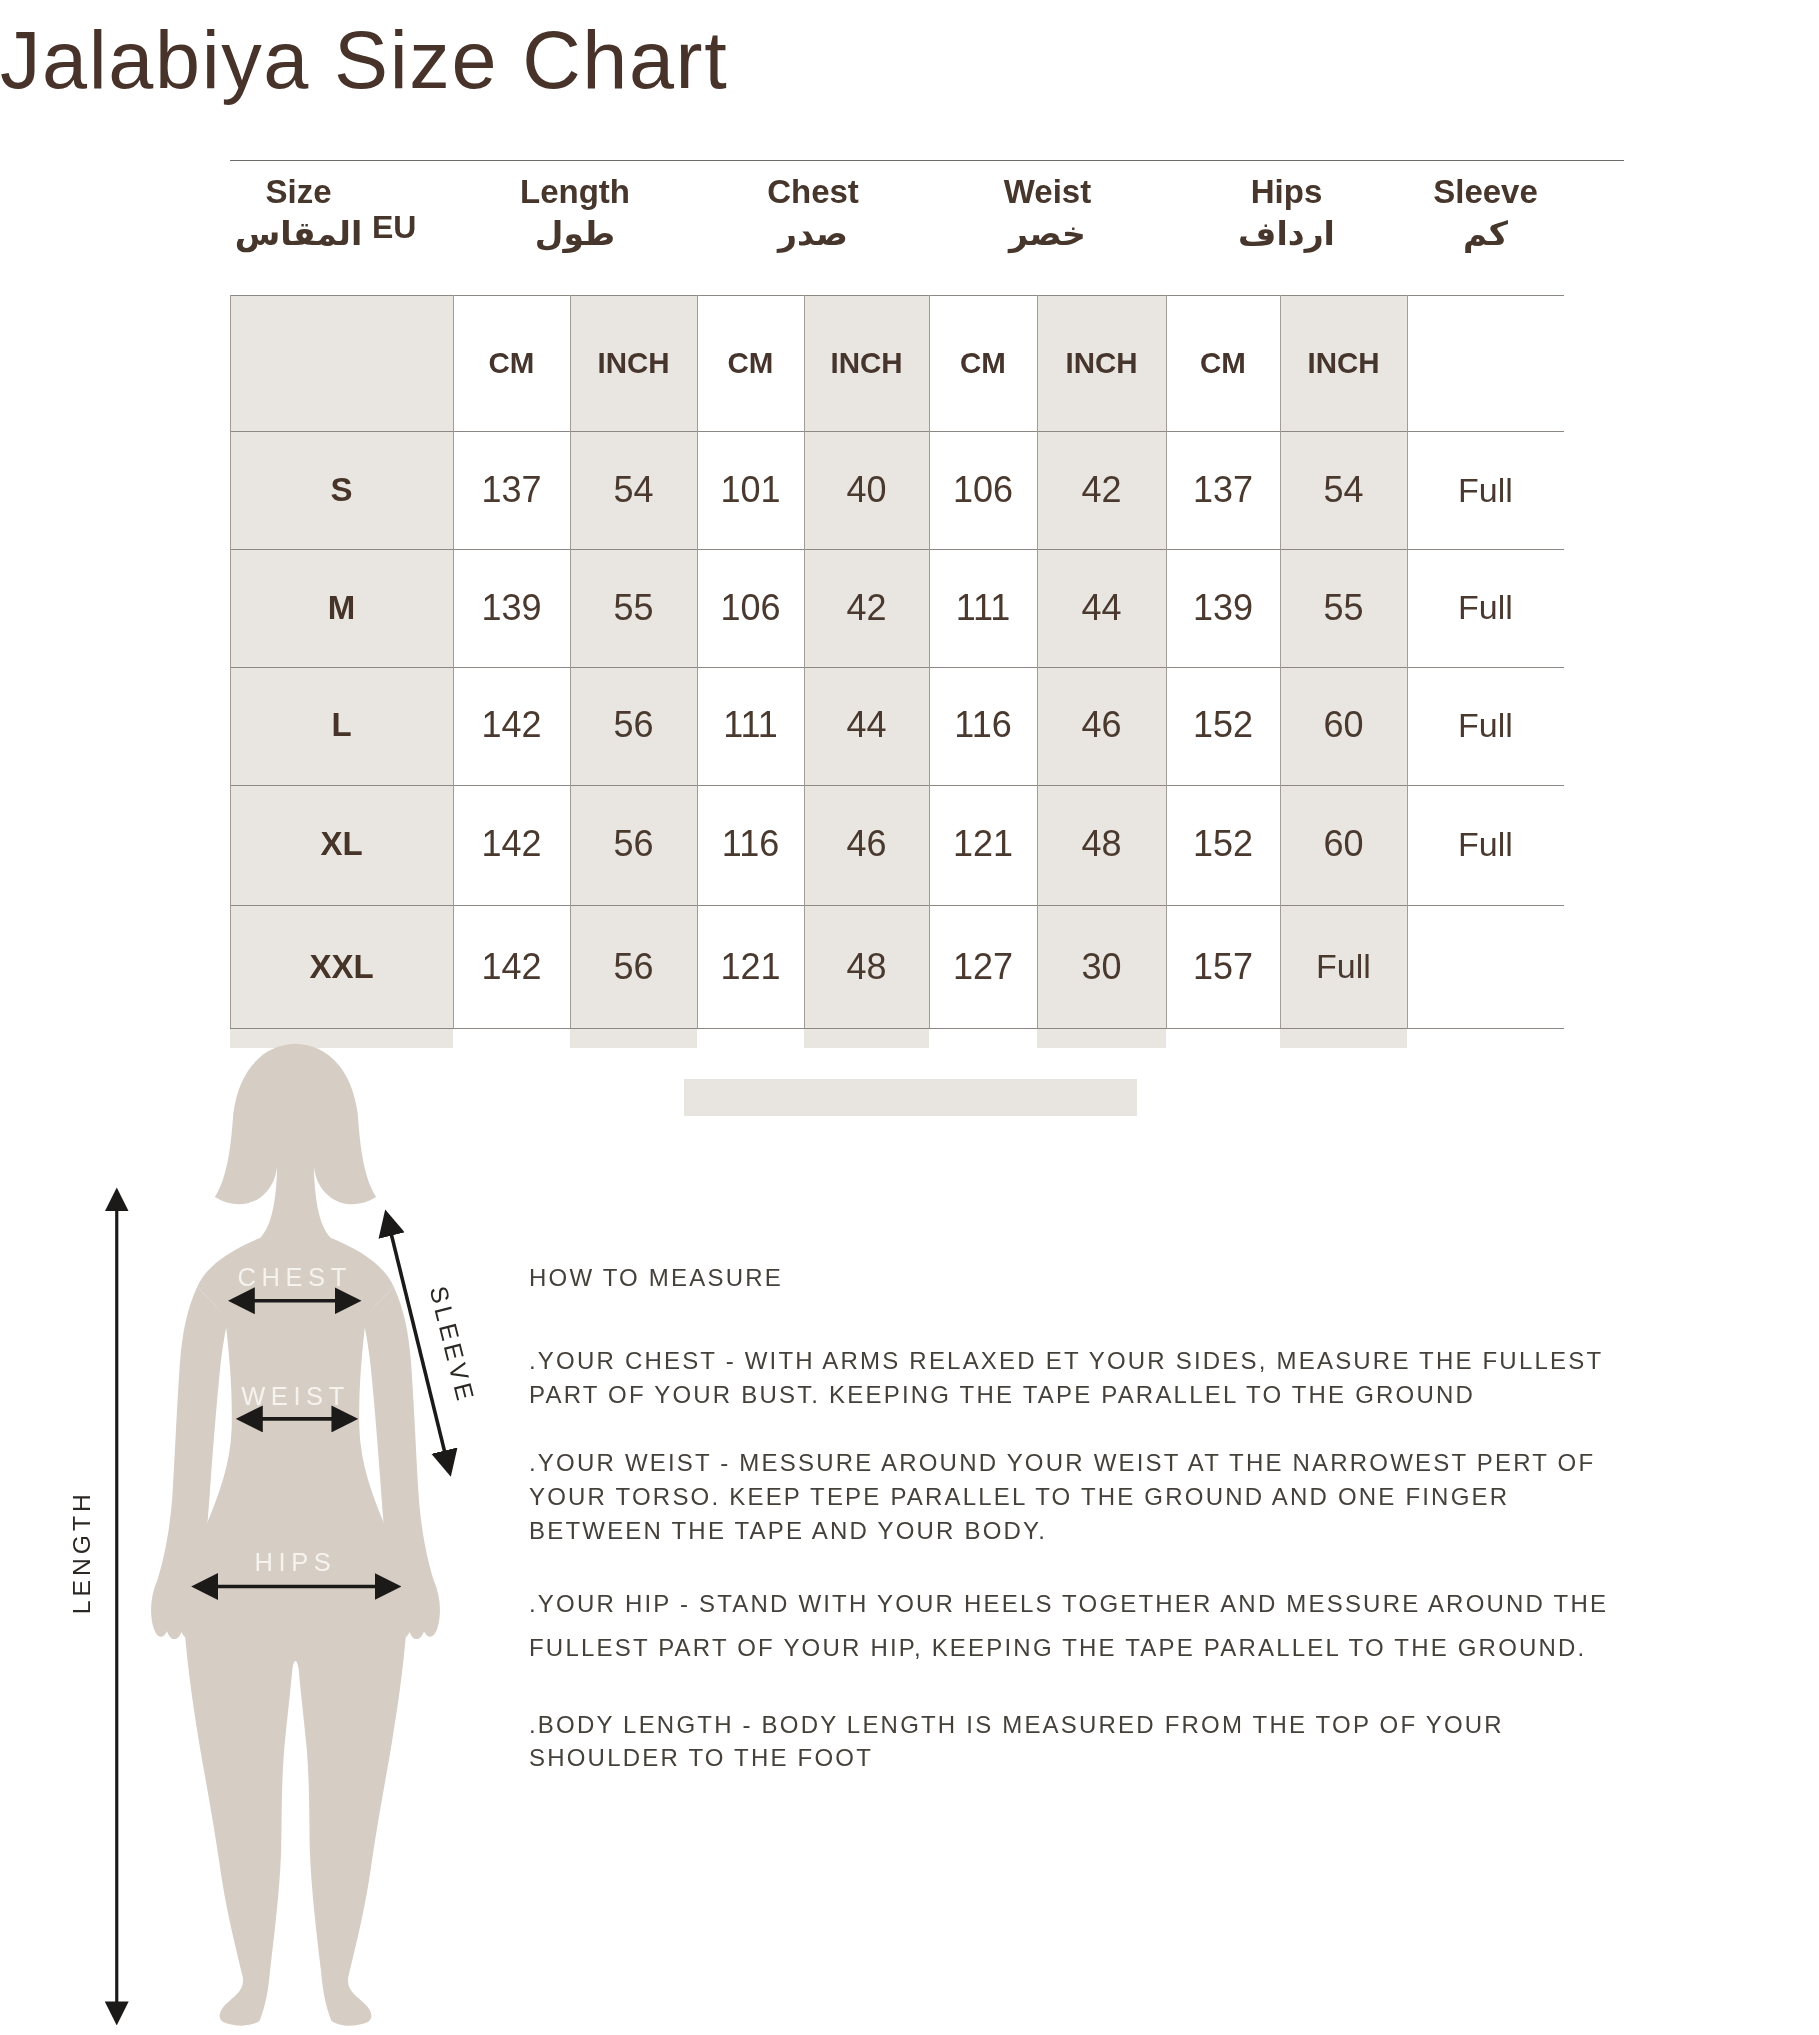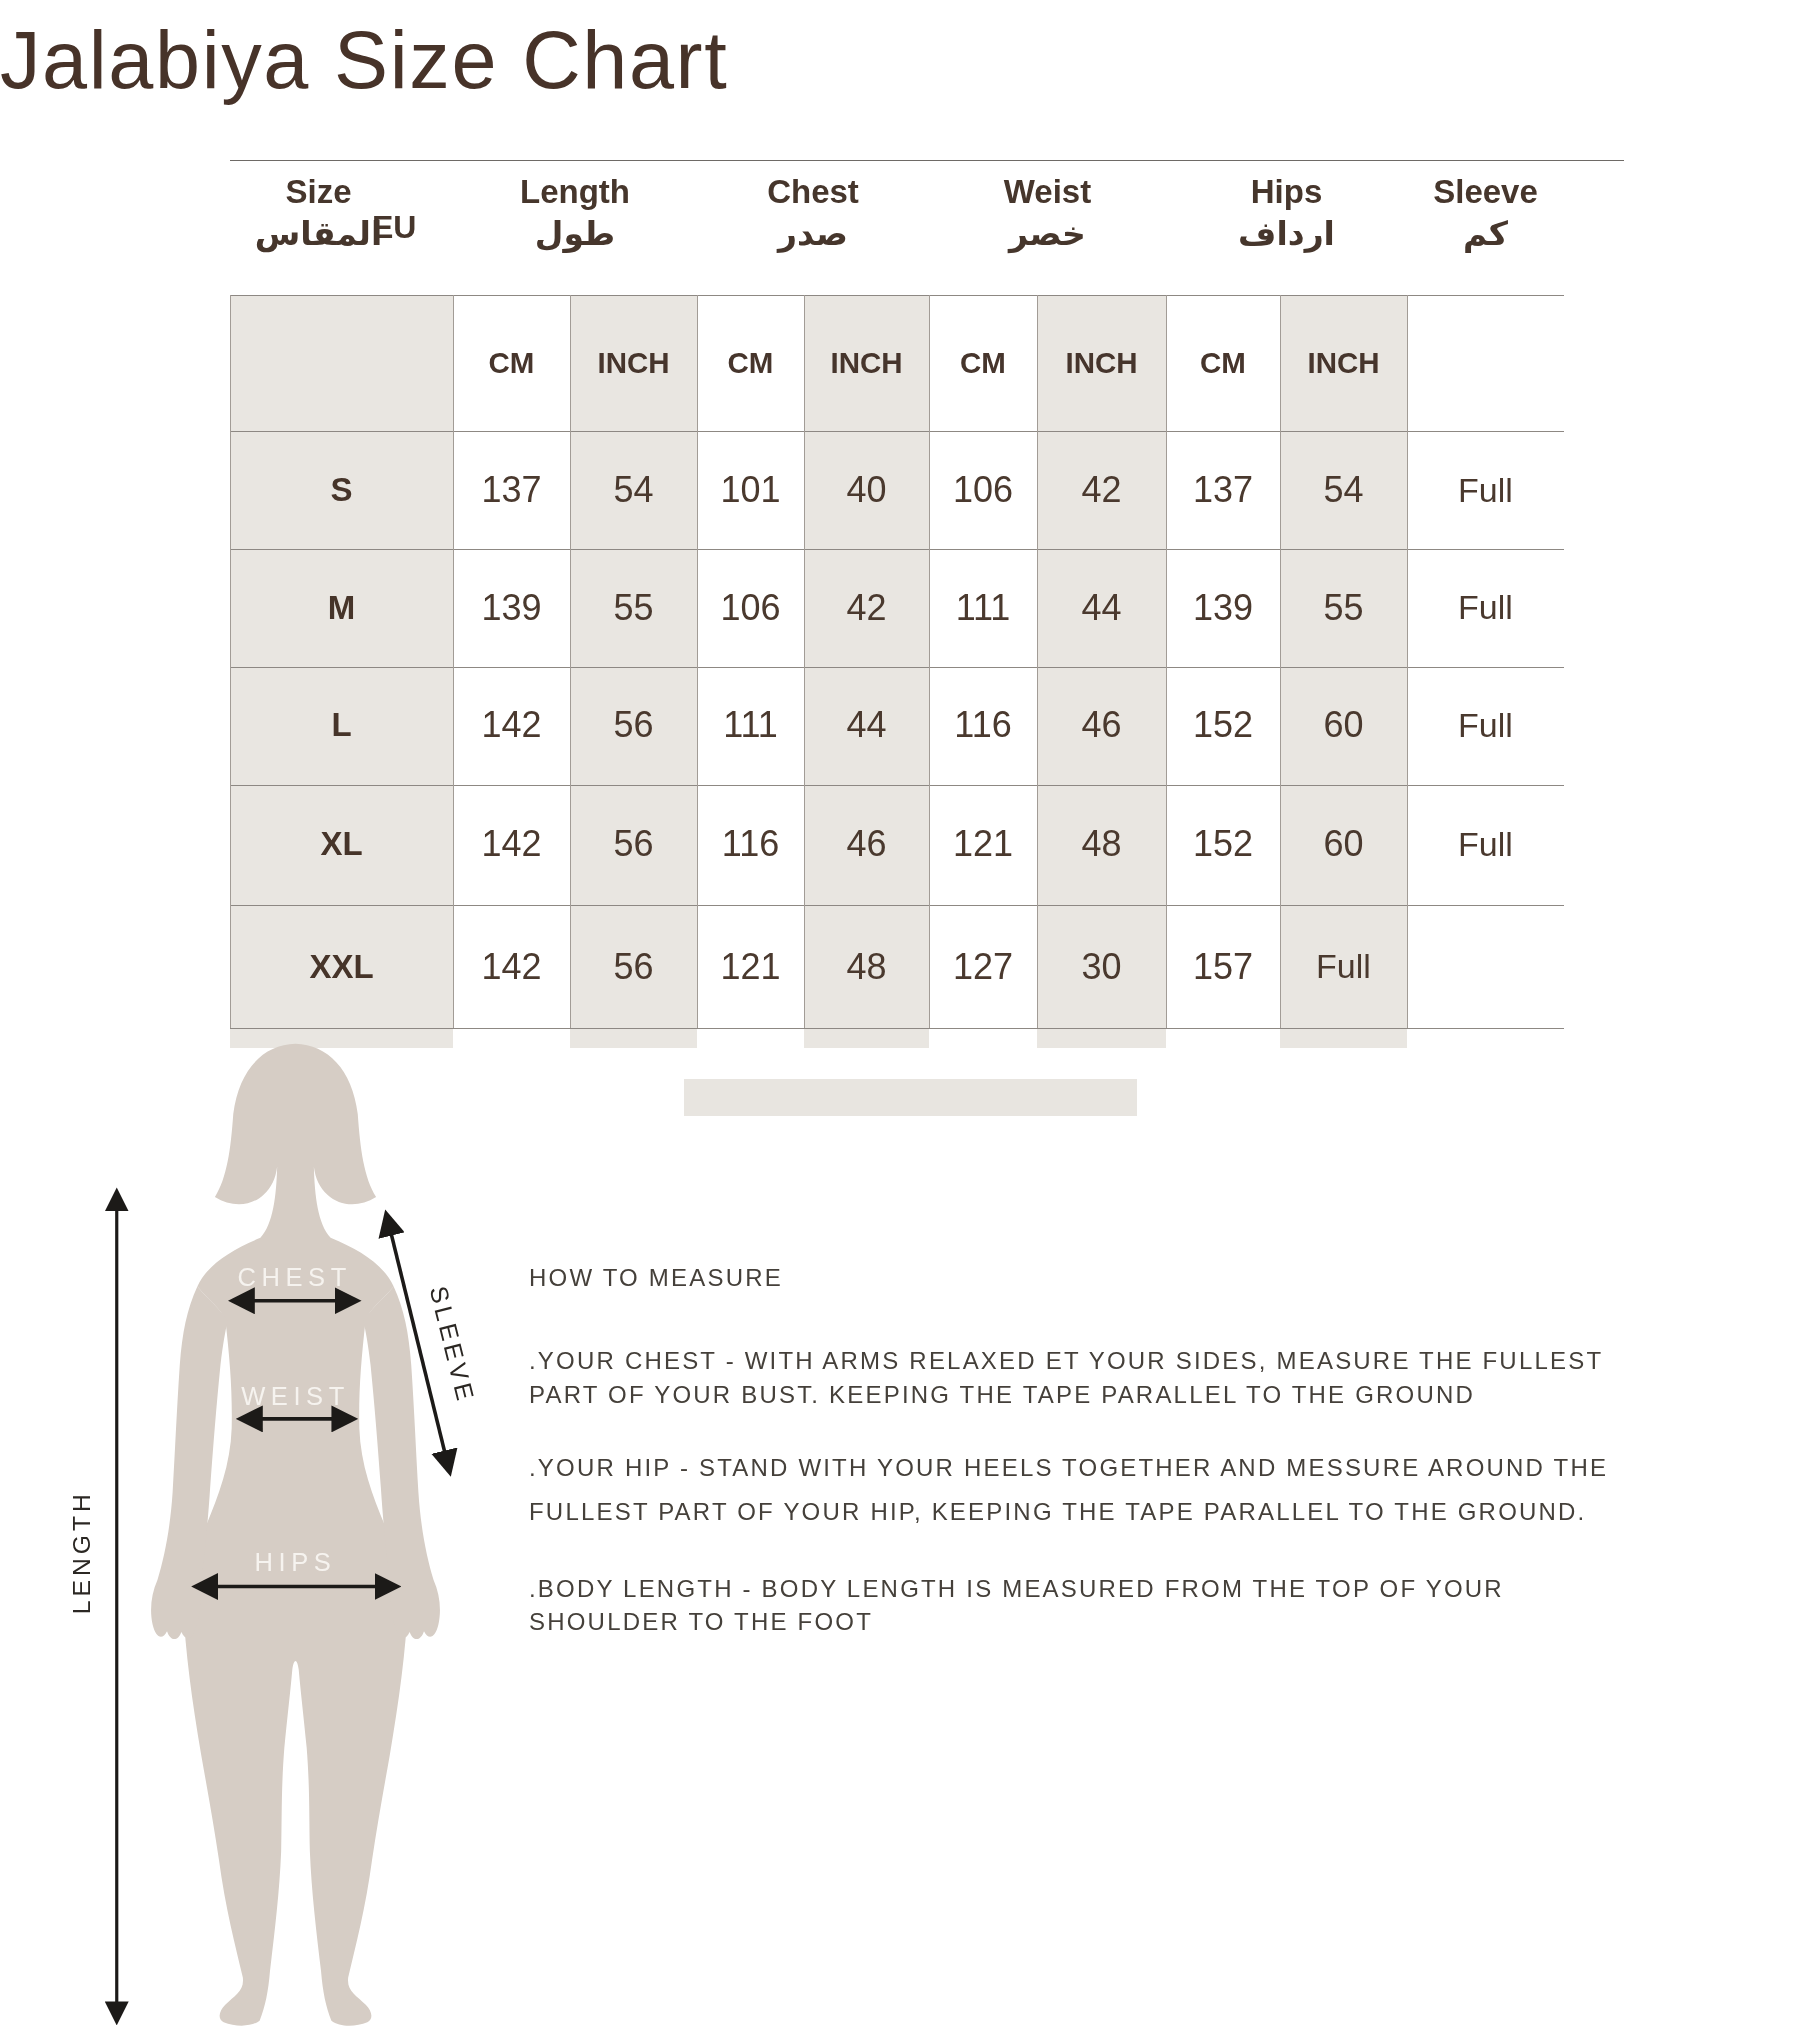--- a/index.html
+++ b/index.html
@@ -31,21 +31,21 @@
   .hl7{top:868px;width:1334px;}
   .vline{position:absolute;top:135px;height:733px;width:0;border-left:1.2px solid #a29c96;z-index:3;}
 
   .cell{position:relative;z-index:2;display:flex;align-items:center;justify-content:center;}
   .hgroup{position:relative;z-index:2;display:flex;flex-direction:column;
           align-items:center;justify-content:flex-start;padding-top:12.8px;color:#46362c;}
   .sp2{grid-column:span 2;}
   .hen{font-size:33px;font-weight:700;line-height:37px;}
   .har{font-size:33px;font-weight:700;line-height:41px;margin-top:3.2px;}
   #size-hgroup{align-items:flex-start;}
-  #size-hgroup .inner{width:137px;display:flex;flex-direction:column;align-items:center;margin-left:20px;}
+  #size-hgroup .inner{width:137px;display:flex;flex-direction:column;align-items:center;}
   #eu-label{left:142px;top:49px;font-size:32px;font-weight:700;color:#46362c;z-index:4;}
   .unit{font-size:29.5px;font-weight:700;color:#46352c;}
   .sz{font-size:33px;font-weight:700;color:#463429;}
   .num{font-size:36px;color:#4a392e;}
   .full{font-size:34px;color:#4a392e;}
 
   
   #deco-bar{left:684px;top:1079px;width:453px;height:37px;background:#e8e5e0;}
 
   
@@ -278,16 +278,17 @@
   <text x="369" y="1612" text-anchor="middle" fill="#f6f3ef" font-family="Liberation Sans, DejaVu Sans, sans-serif" font-size="32" letter-spacing="7">CHEST</text>
   <text x="370" y="1760" text-anchor="middle" fill="#f6f3ef" font-family="Liberation Sans, DejaVu Sans, sans-serif" font-size="32" letter-spacing="7">WEIST</text>
   <text x="370" y="1968" text-anchor="middle" fill="#f6f3ef" font-family="Liberation Sans, DejaVu Sans, sans-serif" font-size="32" letter-spacing="7">HIPS</text>
   <text transform="translate(556,1688) rotate(76)" text-anchor="middle" fill="#2b2723" font-family="Liberation Sans, DejaVu Sans, sans-serif" font-size="31" letter-spacing="5">SLEEVE</text>
   <text transform="translate(112,1945) rotate(-90)" text-anchor="middle" fill="#2b2723" font-family="Liberation Sans, DejaVu Sans, sans-serif" font-size="31" letter-spacing="5">LENGTH</text>
 </svg>
 
 <div class="abs" id="howto">
   <p class="head">HOW TO MEASURE</p>
   <p>.YOUR CHEST - WITH ARMS RELAXED ET YOUR SIDES, MEASURE THE FULLEST PART OF YOUR BUST. KEEPING THE TAPE PARALLEL TO THE GROUND</p>
+  <p>.YOUR WEIST - MESSURE AROUND YOUR WEIST AT THE NARROWEST PERT OF YOUR TORSO. KEEP TEPE PARALLEL TO THE GROUND AND ONE FINGER BETWEEN THE TAPE AND YOUR BODY.</p>
   <p class="wide">.YOUR HIP - STAND WITH YOUR HEELS TOGETHER AND MESSURE AROUND THE FULLEST PART OF YOUR HIP, KEEPING THE TAPE PARALLEL TO THE GROUND.</p>
   <p class="last">.BODY LENGTH - BODY LENGTH IS MEASURED FROM THE TOP OF YOUR SHOULDER TO THE FOOT</p>
 </div>
 
 
 </body></html>

